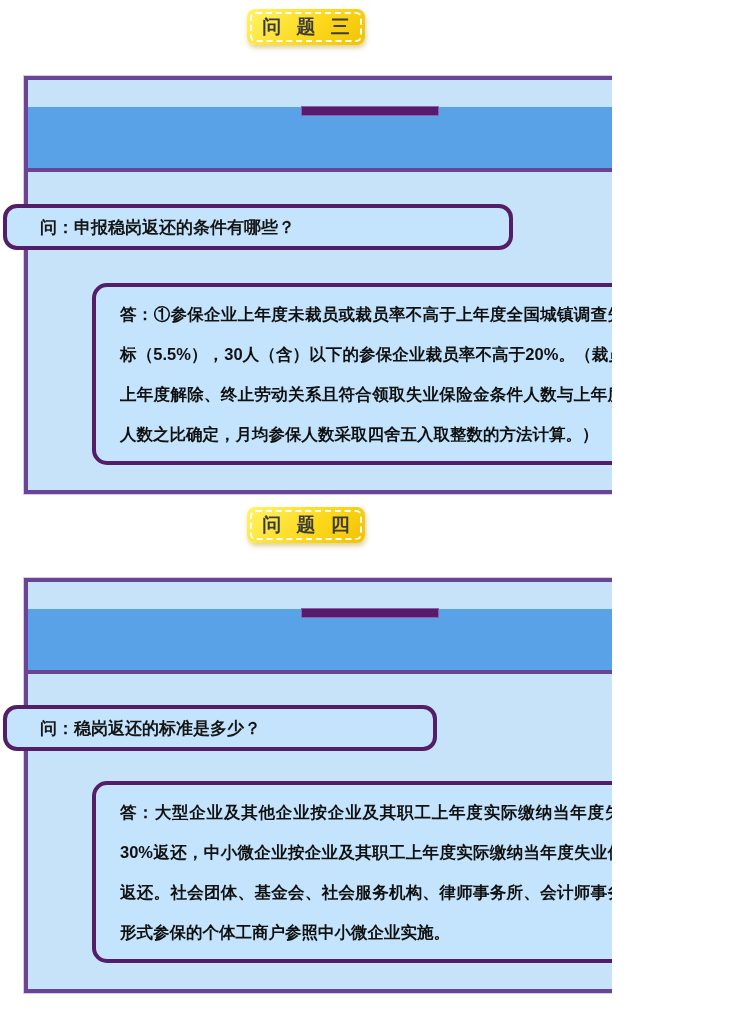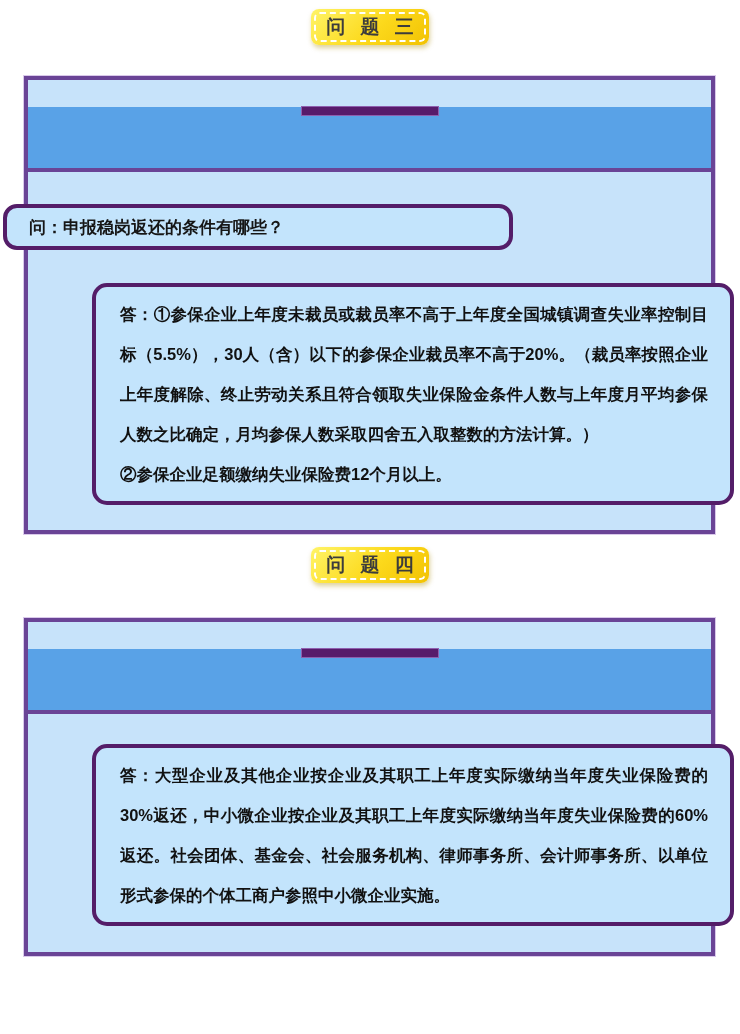--- a/index.html
+++ b/index.html
@@ -1,18 +1,18 @@
 <!DOCTYPE html>
 <html><head>
 <meta charset="utf-8">
 <style>
   html, body { margin: 0; padding: 0; background: #ffffff; }
   .page {
     position: relative;
-    width: 740px;
+    width: 612px;
     height: 1034px;
     overflow: hidden;
     background: #ffffff;
     font-family: "Liberation Sans", sans-serif;
     font-weight: bold;
   }
 
   
   .badge {
     position: relative;
@@ -73,21 +73,21 @@
     box-sizing: border-box;
     position: relative;
     margin-top: 32px;
     margin-left: -25px;
     height: 46px;
     border: 4px solid #541d68;
     border-radius: 14px;
     background: #c3e4fc;
     display: flex;
     align-items: center;
-    padding-left: 22px;
+    padding-left: 33px;
   }
   .sec1 .bubble { width: 510px; }
   .sec2 .bubble { width: 434px; margin-top: 31px; }
   .bubble-text {
     font-size: 17px;
     color: #161616;
     white-space: nowrap;
   }
 
   
@@ -123,35 +123,37 @@
       <div class="card-header">
         <div class="dash"></div>
       </div>
 
       <div class="bubble">
         <span class="bubble-text">问：申报稳岗返还的条件有哪些？</span>
       </div>
 
       <div class="answer">
         <p><span>答：</span><span>①参保企业上年度未裁员或裁员率不高于上年度全国城镇调查失业率控制目标（5.5%），30人（含）以下的参保企业裁员率不高于20%。（裁员率按照企业上年度解除、终止劳动关系且符合领取失业保险金条件人数与上年度月平均参保人数之比确定，月均参保人数采取四舍五入取整数的方法计算。）</span></p>
-        <p><span>②参保企业足额缴纳失业保险费12个月以上。</span></p>
       </div>
     </div>
   </section>
 
   <section class="sec2">
     <div class="badge">
       <span class="badge-label">问 题 四</span>
     </div>
 
     <div class="card">
       <div class="card-header">
         <div class="dash"></div>
       </div>
 
+      <div class="bubble">
+        <span class="bubble-text">问：稳岗返还的标准是多少？</span>
+      </div>
 
       <div class="answer">
         <p><span>答：</span><span>大型企业及其他企业按企业及其职工上年度实际缴纳当年度失业保险费的30%返还，中小微企业按企业及其职工上年度实际缴纳当年度失业保险费的60%返还。社会团体、基金会、社会服务机构、律师事务所、会计师事务所、以单位形式参保的个体工商户参照中小微企业实施。</span></p>
       </div>
     </div>
   </section>
 
 </div>
 
 </body></html>

